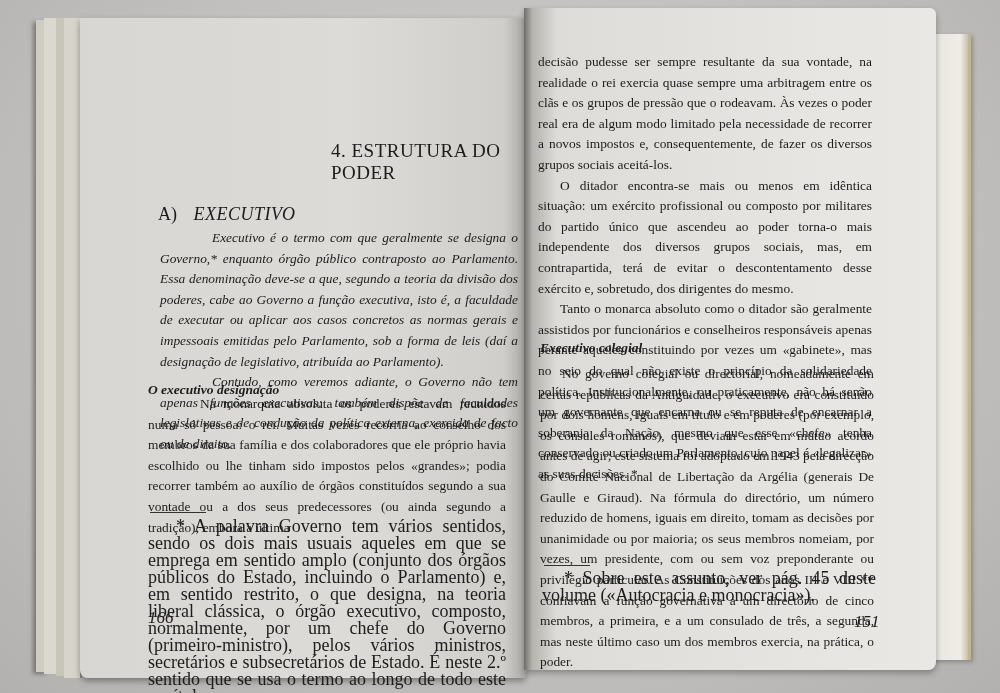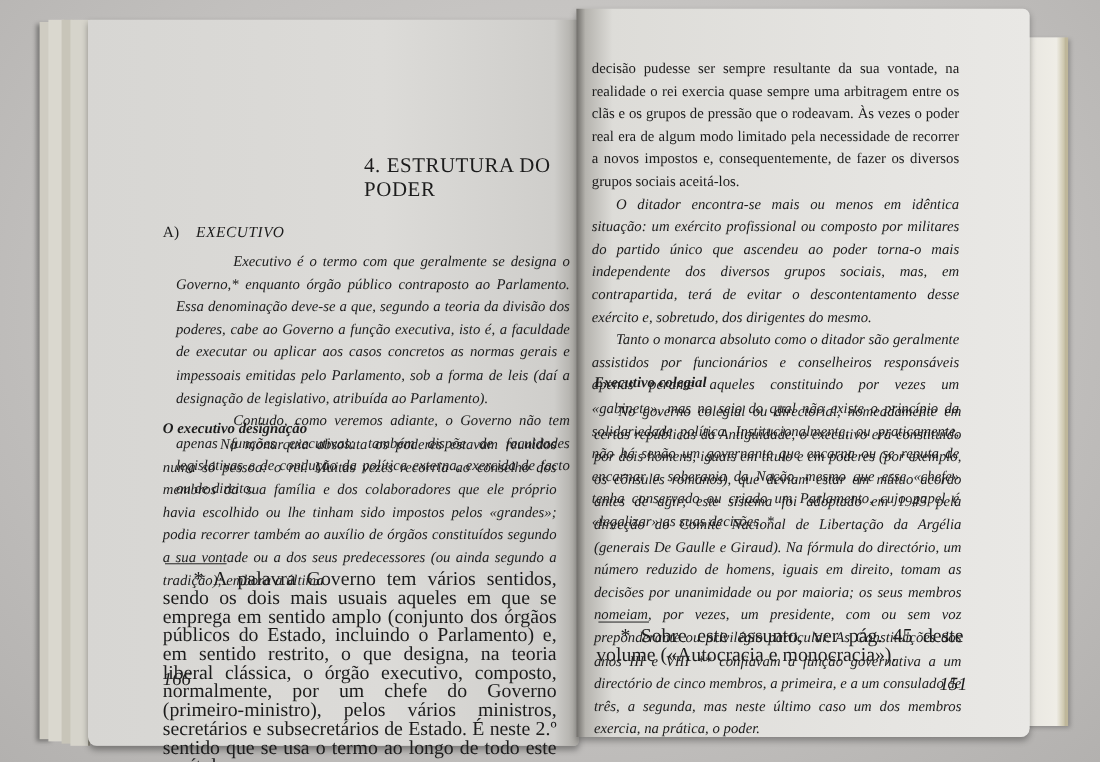--- a/index.html
+++ b/index.html
@@ -27,24 +27,24 @@
     background: linear-gradient(90deg, #6f6d69 0%, #b5b3ae 2%, #dddcd8 8%, #e6e5e2 70%, #e9e8e5 100%);
     border-radius: 0 6px 8px 0;
     box-shadow: 0 3px 6px rgba(0,0,0,.3);
   }
   .cover-right {
     position: absolute; left: 930px; top: 34px; width: 38px; height: 626px;
     background: linear-gradient(90deg, #e8e6e0 0%, #efede6 80%, #c9c2a6 100%);
     border-right: 3px solid #bfb79a; box-shadow: 2px 2px 4px rgba(0,0,0,.25);
   }
   .txt { position: absolute; font-size: 13.4px; line-height: 20.6px; text-align: justify; }
-  .indent { text-indent: 52px; font-style: italic; }
+  .indent { text-indent: 52px; }
   .it { font-style: italic; }
   .chapter-title { position: absolute; font-size: 19px; letter-spacing: 0.5px; }
-  .section-head { position: absolute; font-size: 14px; }
+  .section-head { position: absolute; font-size: 18px; margin-left: 10px; }
   .sub-head { position: absolute; font-size: 13.5px; font-weight: bold; font-style: italic; }
   .rule { position: absolute; height: 1px; background: #333; }
   .footnote { position: absolute; font-size: 18px; line-height: 17px; text-align: justify; }
   .page-number { position: absolute; font-size: 17px; font-style: italic; }
   p { margin: 0; }
 </style>
 </head>
 <body>
 
 <div class="stack s1"></div>

